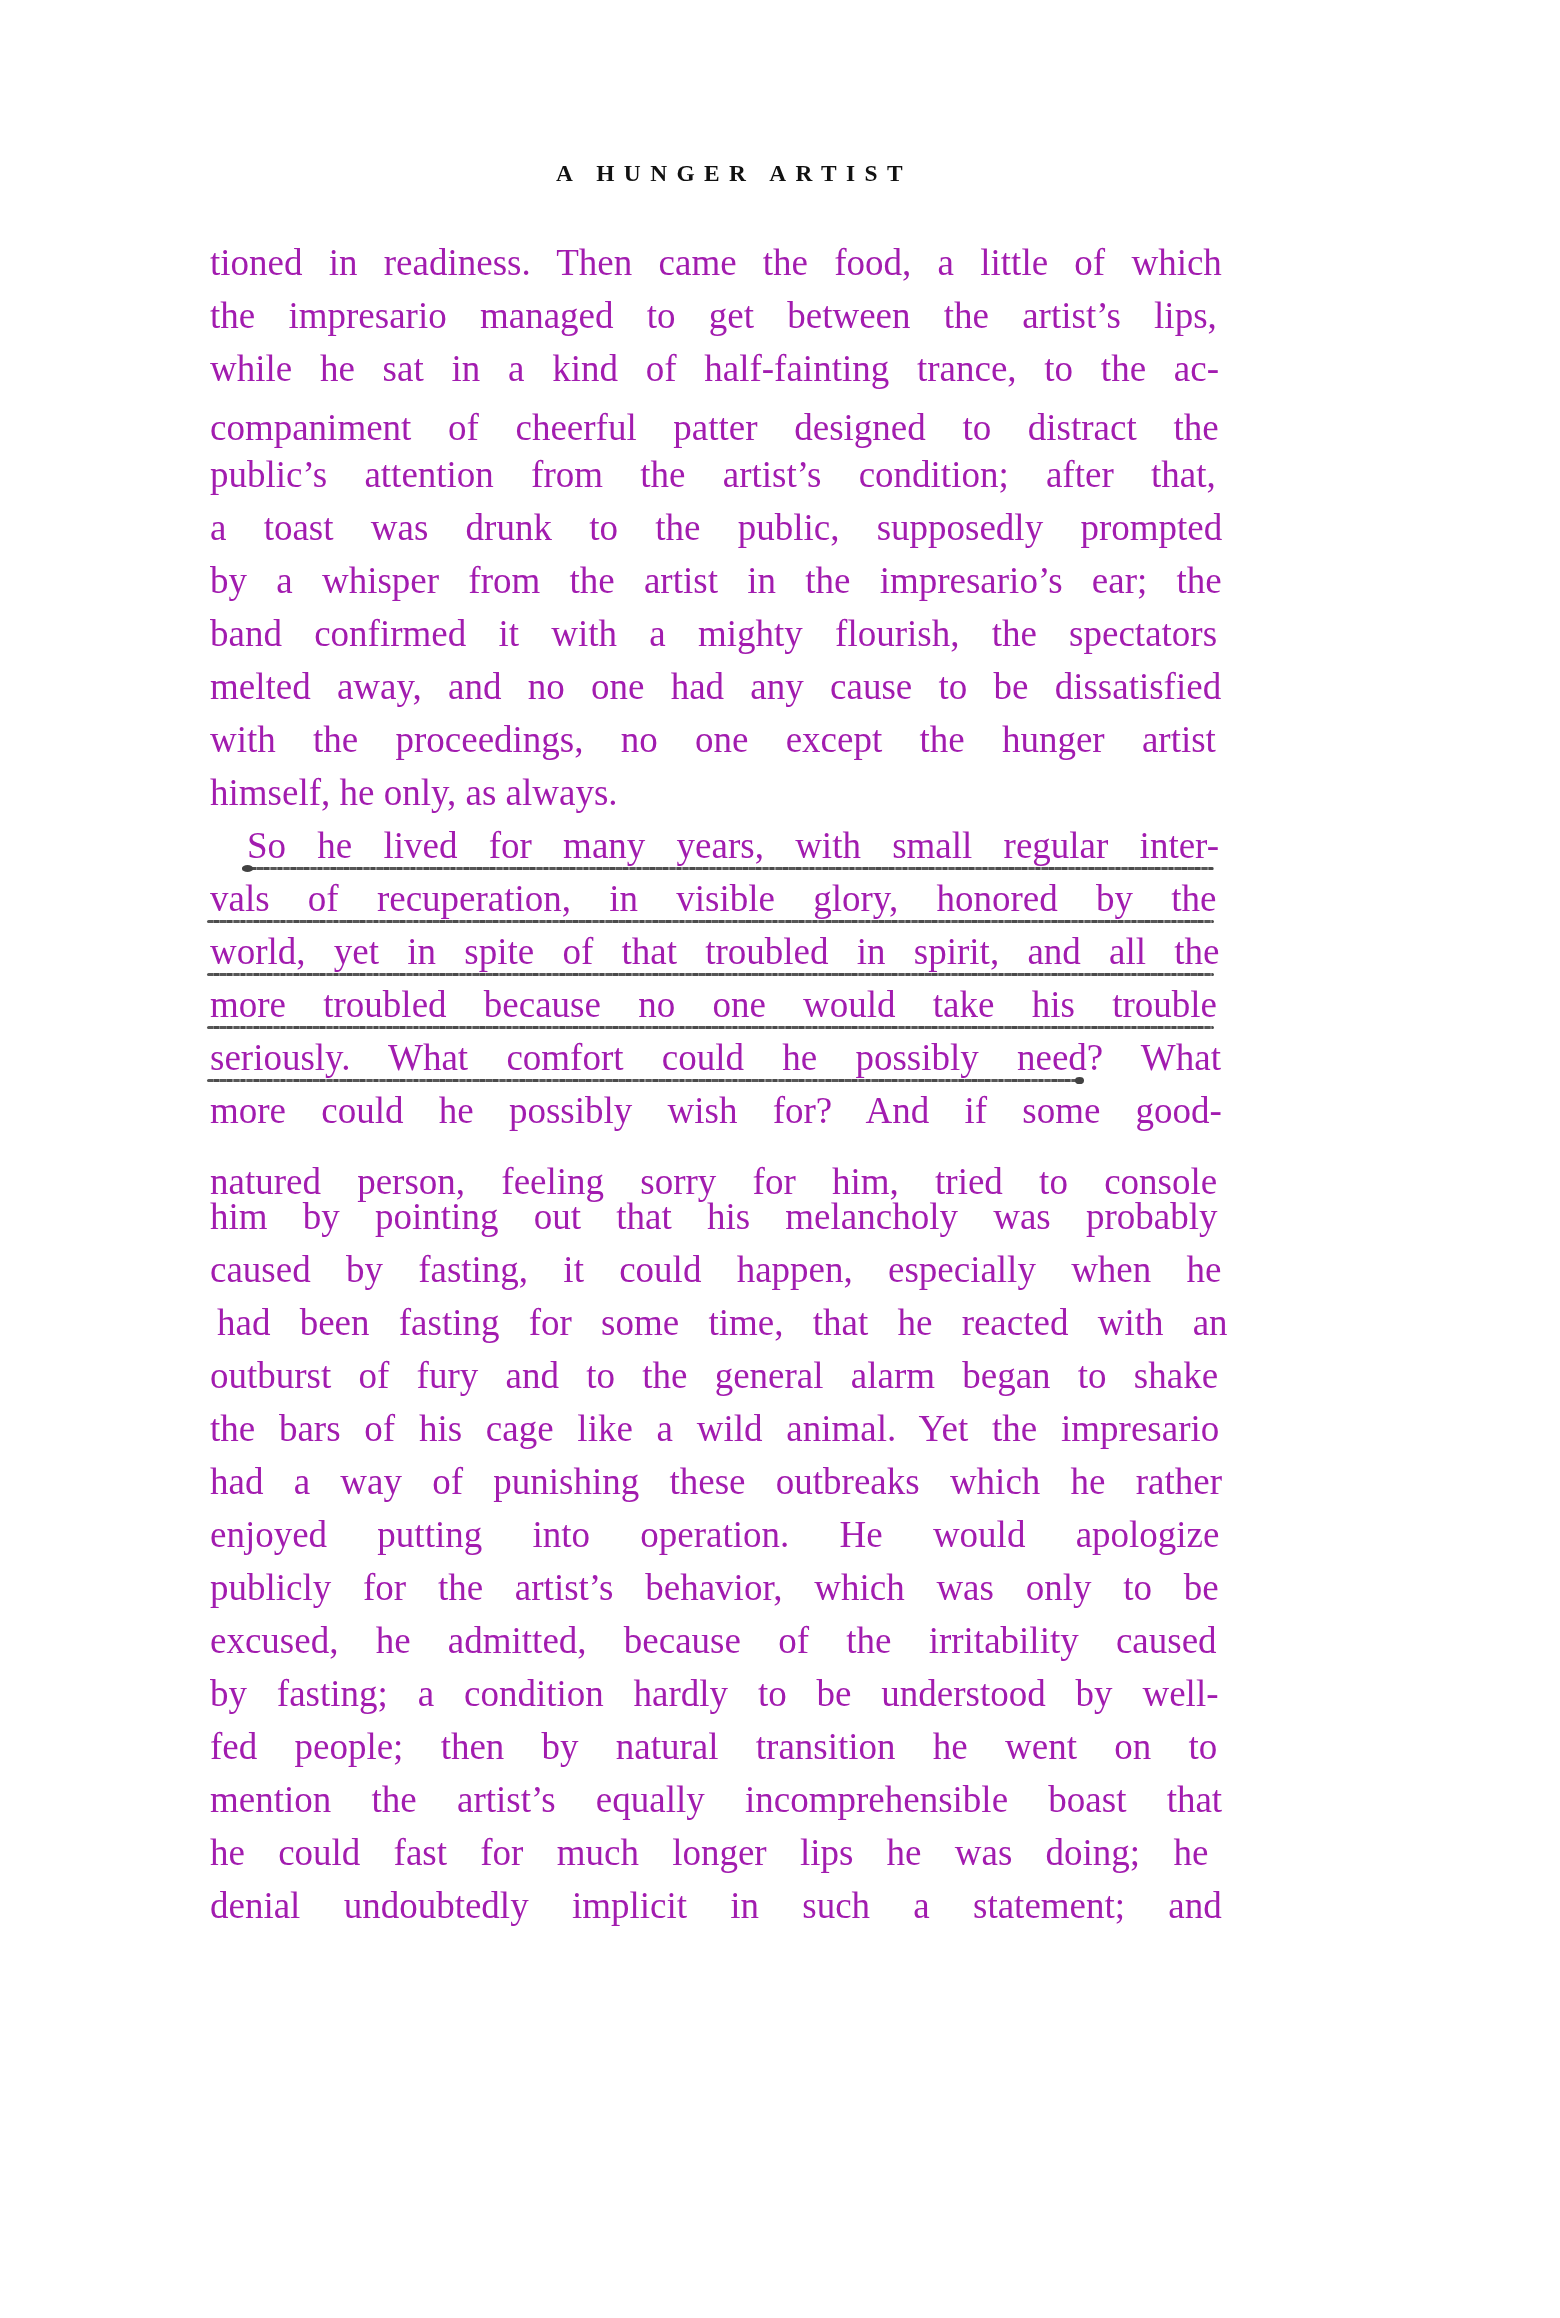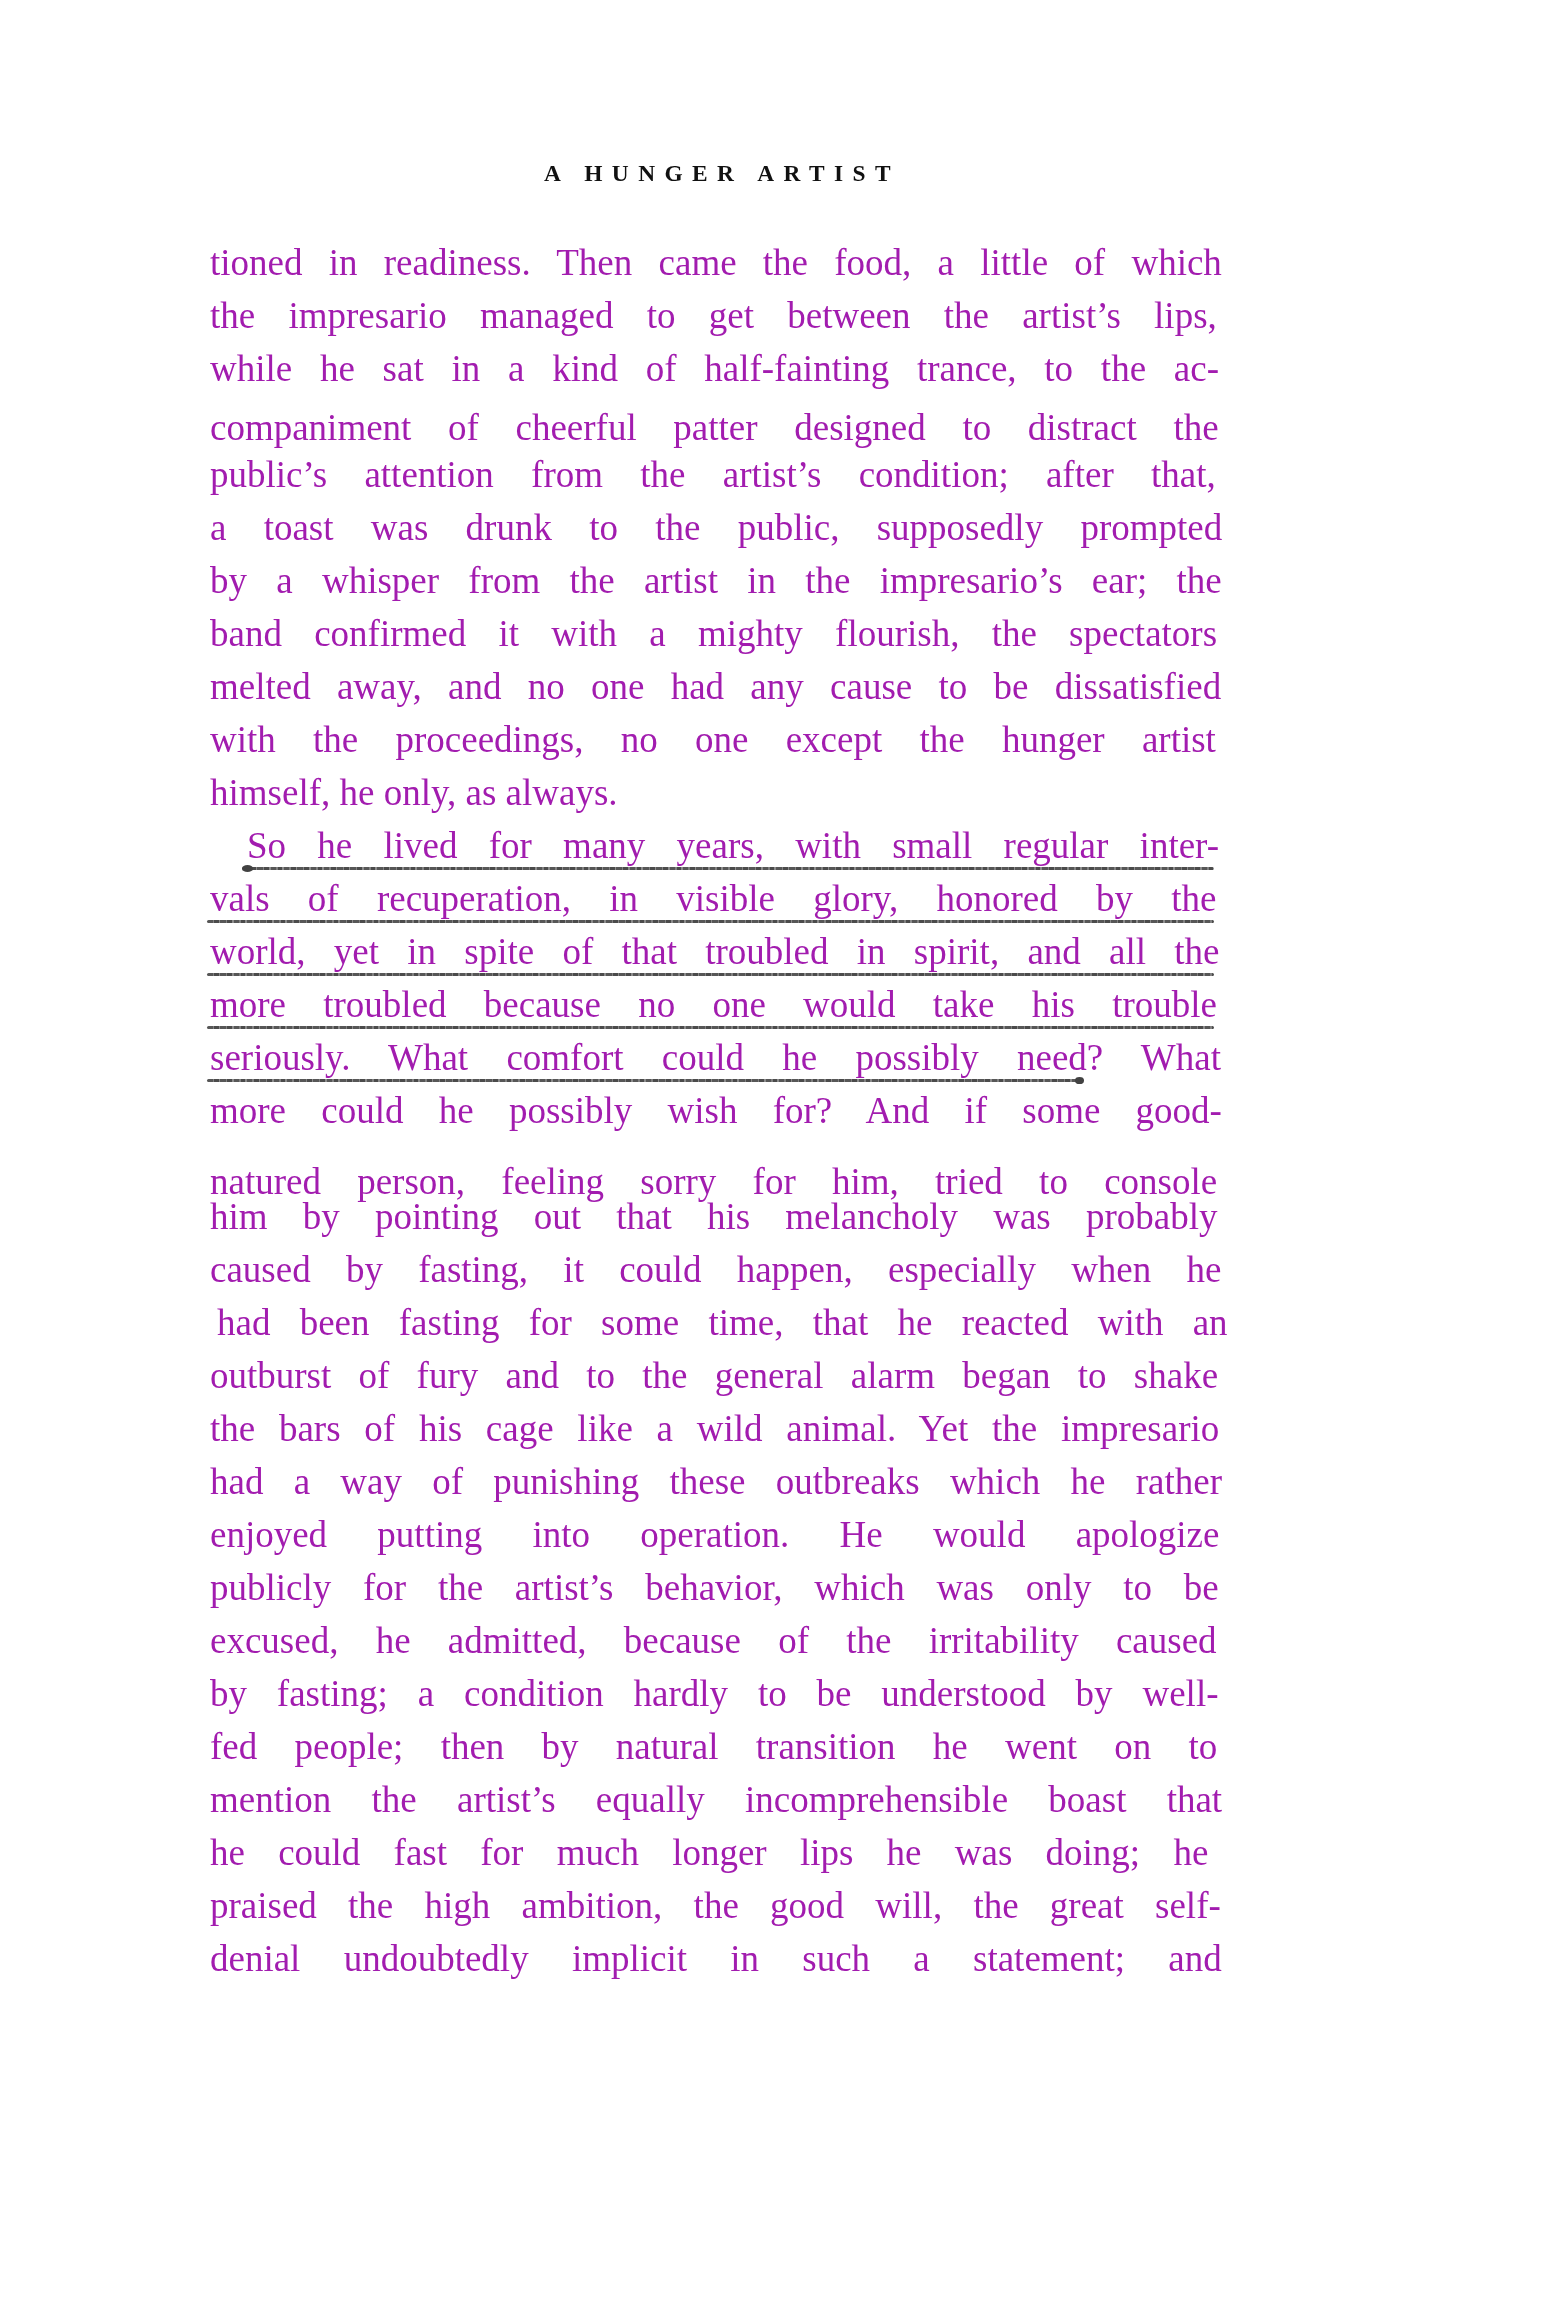--- a/index.html
+++ b/index.html
@@ -1,21 +1,21 @@
 <!DOCTYPE html>
 <html style="font-size:12.5px"><head>
 <meta charset="utf-8">
 <style>
   html, body { margin: 0; padding: 0; background: #ffffff; }
   body { width: 1560px; height: 2319px; position: relative; overflow: hidden; }
   .page {
     position: absolute; left: 0; top: 0; width: 1560px; height: 2319px; background: #ffffff;
   }
   .running-head {
-    position: absolute; left: 221px; width: 1002px; top: 160px;
+    position: absolute; left: 233px; width: 1002px; top: 160px;
     text-align: center;
     font-family: "Liberation Serif", "DejaVu Serif", serif;
     font-weight: bold; font-size: 23.4px; letter-spacing: 9.4px;
     color: #111;
   }
   .text-block {
     position: absolute; left: 210px; top: 236px; width: 1002px;
     font-family: "Liberation Serif", "DejaVu Serif", serif;
     font-size: 37px; color: #a21caf;
   }
@@ -95,17 +95,16 @@
     <div class="line"><span class="txt" style="display: inline-block; white-space: nowrap; word-spacing: 18px;">outburst of fury and to the general alarm began to shake</span></div>
     <div class="line"><span class="txt" style="display: inline-block; white-space: nowrap; word-spacing: 14.5px;">the bars of his cage like a wild animal. Yet the impresario</span></div>
     <div class="line"><span class="txt" style="display: inline-block; white-space: nowrap; word-spacing: 21px;">had a way of punishing these outbreaks which he rather</span></div>
     <div class="line"><span class="txt" style="display: inline-block; white-space: nowrap; word-spacing: 41px;">enjoyed putting into operation. He would apologize</span></div>
     <div class="line"><span class="txt" style="display: inline-block; white-space: nowrap; word-spacing: 22.5px;">publicly for the artist’s behavior, which was only to be</span></div>
     <div class="line"><span class="txt" style="display: inline-block; white-space: nowrap; word-spacing: 28px;">excused, he admitted, because of the irritability caused</span></div>
     <div class="line"><span class="txt" style="display: inline-block; white-space: nowrap; word-spacing: 20.6px;">by fasting; a condition hardly to be understood by well-</span></div>
     <div class="line"><span class="txt" style="display: inline-block; white-space: nowrap; word-spacing: 28px;">fed people; then by natural transition he went on to</span></div>
     <div class="line"><span class="txt" style="display: inline-block; white-space: nowrap; word-spacing: 31px;">mention the artist’s equally incomprehensible boast that</span></div>
     <div class="line"><span class="txt" style="display: inline-block; white-space: nowrap; word-spacing: 24px;">he could fast for much longer lips he was doing; he</span></div>
-    <div class="line"><span class="txt" style="display: inline-block; white-space: nowrap; word-spacing: 22px;">praised the high ambition, the good will, the great self-</span></div>
     <div class="line"><span class="txt" style="display: inline-block; white-space: nowrap; word-spacing: 34px;">denial undoubtedly implicit in such a statement; and</span></div>
   </div>
 </div>
 
 
 </body></html>

